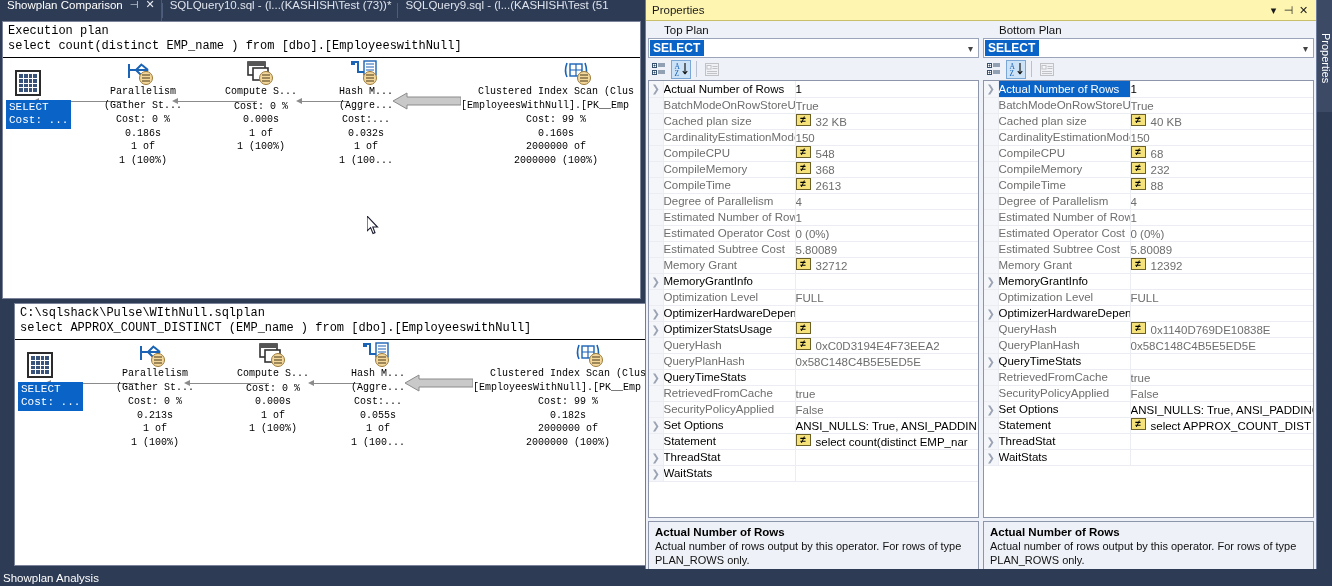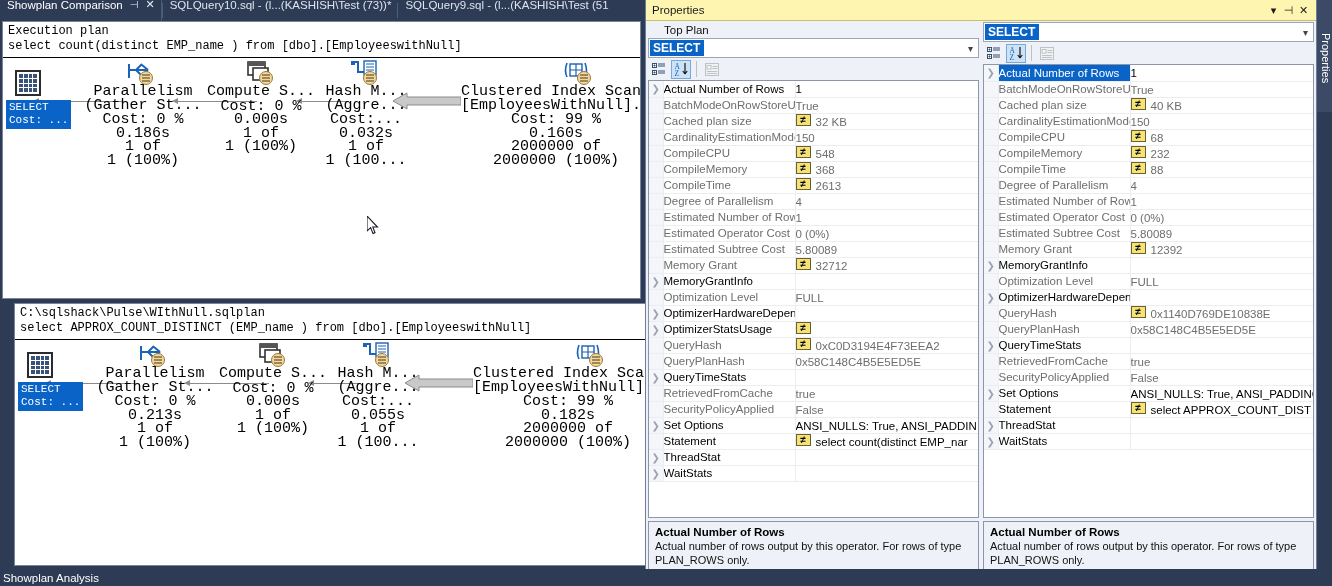--- a/index.html
+++ b/index.html
@@ -67,21 +67,21 @@
   }
   .plan-header .hline { display: block; }
 
   .plan-canvas { position: relative; width: 100%; height: 100%; background:#fff; }
 
   
   .op {
     position: absolute;
     text-align: center;
     font-family: "Liberation Mono", "DejaVu Sans Mono", monospace;
-    font-size: 15px;
+    font-size: 10px;
     line-height: 13.5px;
     color: #000;
     white-space: nowrap;
   }
   .op-label { }
   .op-stats { margin-top: 1px; }
 
   
   .select-icon {
     position: absolute;
@@ -713,20 +713,21 @@
               </tbody>
             </table>
         </div>
         <div class="desc-box">
           <div class="desc-title">Actual Number of Rows</div>
           <div class="desc-body">Actual number of rows output by this operator. For rows of type PLAN_ROWS only.</div>
         </div>
       </div>
 
       <div class="props-col">
+        <div class="plan-select-label">Bottom Plan</div>
         <div class="plan-combo">
           <span class="plan-combo-val">SELECT</span>
           <span class="plan-combo-arrow">▾</span>
         </div>
         <div class="props-toolbar">
           <div class="tb-btn">
             <svg width="14" height="14" viewBox="0 0 14 14">
               <rect x="0.5" y="1.5" width="4" height="4" fill="#fff" stroke="#35506e"></rect>
               <path d="M1.5 3.5h2 M2.5 2.5v2" stroke="#35506e"></path>
               <rect x="0.5" y="8.5" width="4" height="4" fill="#fff" stroke="#35506e"></rect>

